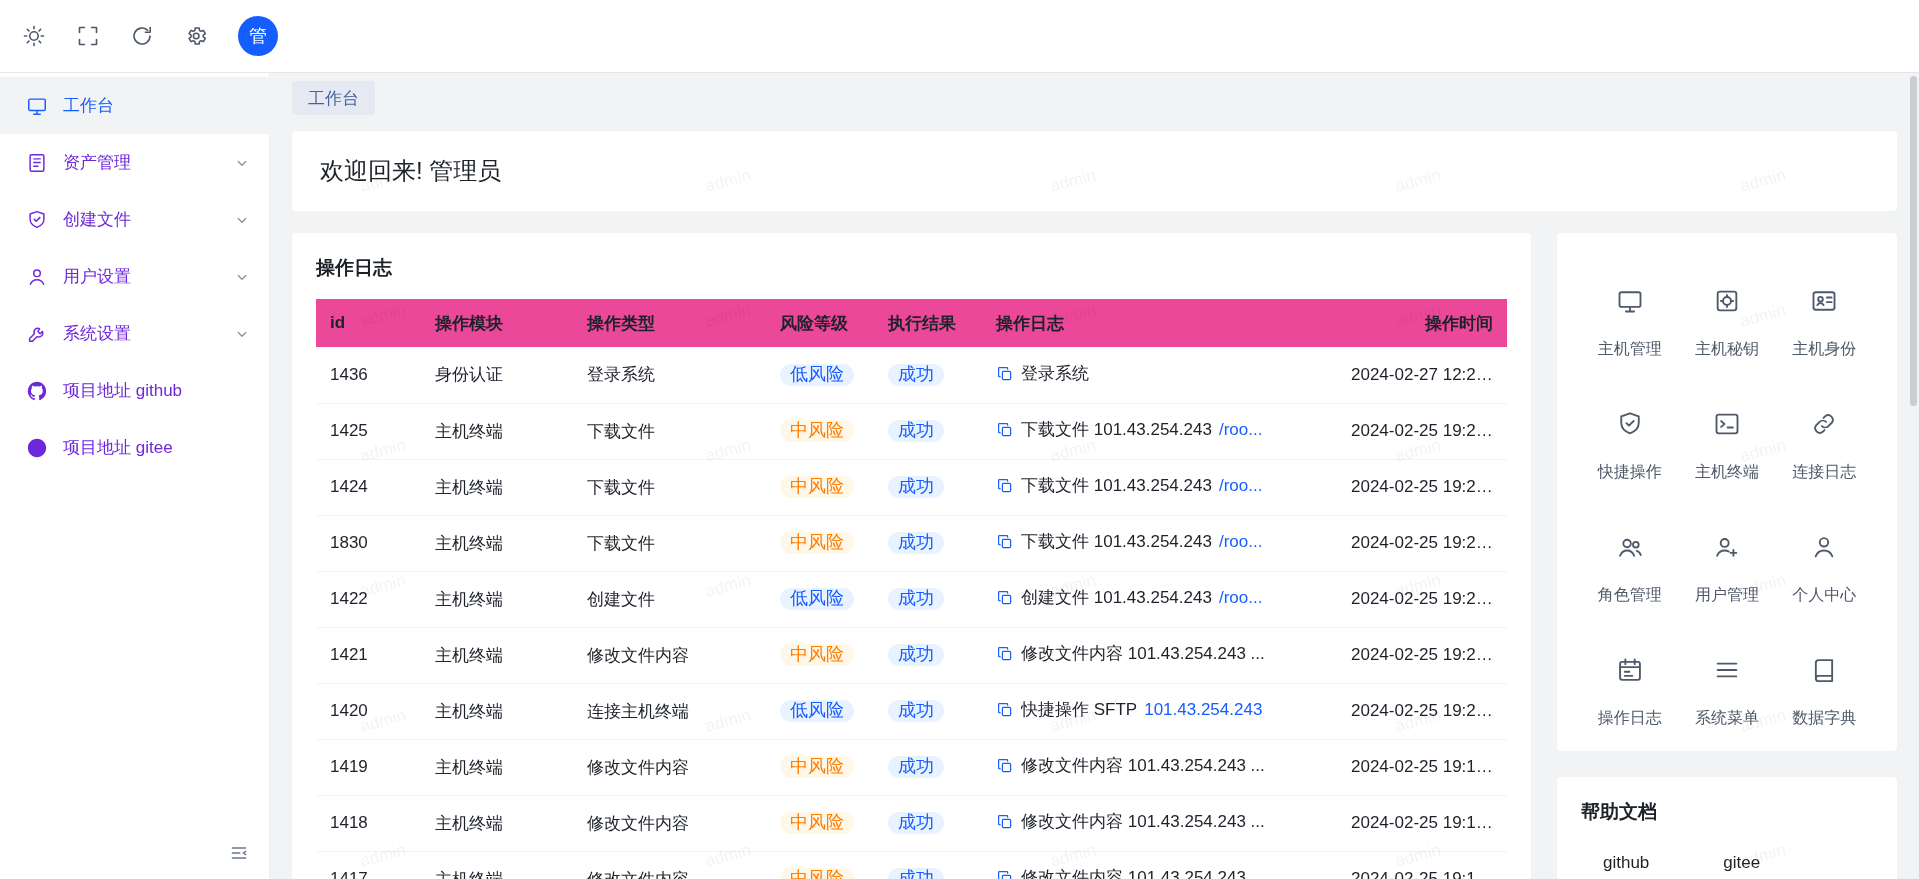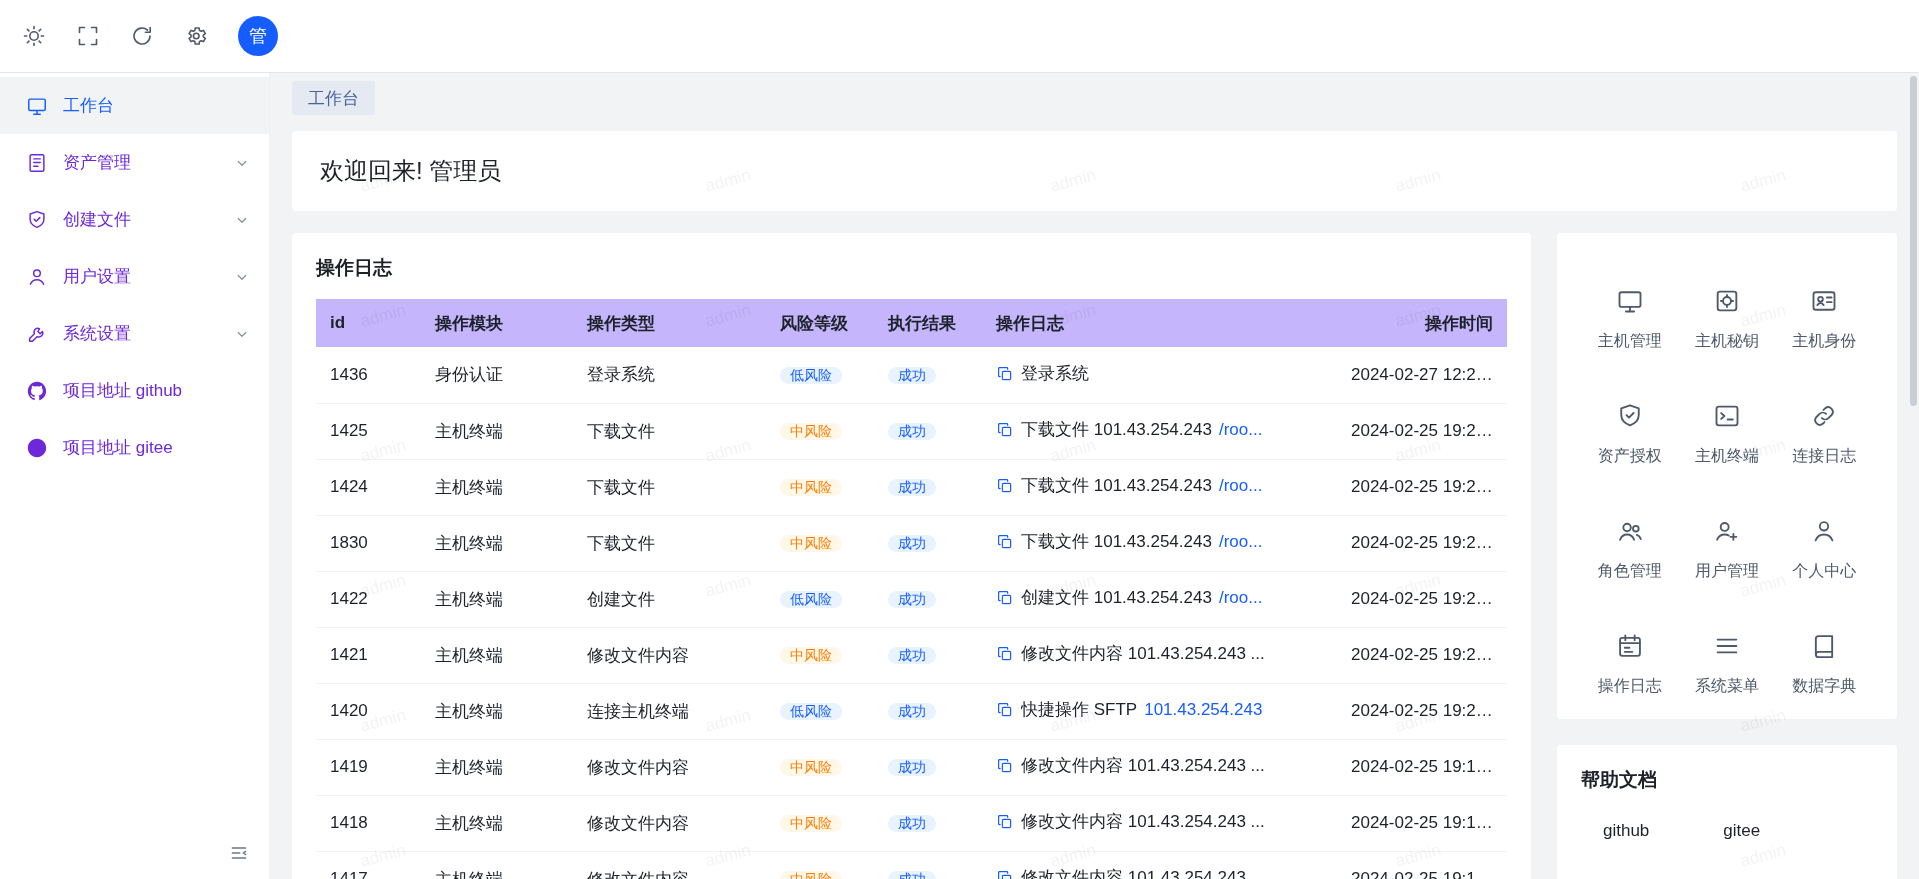--- a/index.html
+++ b/index.html
@@ -35,34 +35,34 @@
   .card{background:#fff;border-radius:4px}
   .welcome-card{padding:24px 28px;margin-bottom:22px}
   .welcome-title{font-size:24px;font-weight:500;color:#1d2129}
   .columns{display:flex;gap:26px;align-items:flex-start}
 
   
   .logs-card{flex:1;padding:22px 24px;min-width:0}
   .card-title{font-size:19px;font-weight:600;color:#1d2129}
   .logs-card .card-title{margin-bottom:18px}
   table{width:100%;border-collapse:collapse;table-layout:fixed;font-size:17px}
-  thead th{background:#c4b5fd;height:48px;font-weight:600;text-align:left;padding:0 14px;color:#1d2129}
+  thead th{background:#ec4899;height:48px;font-weight:600;text-align:left;padding:0 14px;color:#1d2129}
   tbody td{height:56px;padding:0 14px;border-bottom:1px solid #f2f3f5;color:#1d2129;white-space:nowrap;overflow:hidden;text-overflow:ellipsis}
   th:last-child,td:last-child{text-align:right}
-  .badge{display:inline-block;padding:0 10px;border-radius:11px;font-size:14px;line-height:1.2}
+  .badge{display:inline-block;padding:0 10px;border-radius:11px;font-size:18px;line-height:1.2}
   .log-flex{display:inline-flex;align-items:center;gap:7px;max-width:100%;overflow:hidden}
   .copy-ic{color:#165dff;cursor:pointer}
   .log-text{white-space:nowrap;overflow:hidden;text-overflow:ellipsis}
   .log-link{color:#165dff;text-decoration:none;cursor:pointer;white-space:nowrap}
 
   
   .right-col{width:340px;flex:none;display:flex;flex-direction:column;gap:26px}
   .quick-card{padding:22px 24px}
   .qa-grid{display:grid;grid-template-columns:repeat(3,1fr);row-gap:50px;margin-top:32px}
-  .qa-item{display:flex;flex-direction:column;align-items:center;gap:16px;cursor:pointer;color:#4e5969}
+  .qa-item{display:flex;flex-direction:column;align-items:center;gap:24px;cursor:pointer;color:#4e5969}
   .qa-label{font-size:16px;color:#4e5969;white-space:nowrap}
   .help-card{padding:22px 24px;height:210px}
   .help-links{display:flex;gap:74px;margin-top:28px;padding-left:22px}
   .help-link{font-size:17px;color:#1d2129;text-decoration:none;cursor:pointer}
 
   
   .watermark-layer{position:absolute;inset:0;overflow:hidden;pointer-events:none;z-index:40}
   .wm{position:absolute;transform:rotate(-15deg);color:rgba(0,0,0,0.05);font-size:17px;white-space:nowrap}
 
   
@@ -438,21 +438,21 @@
                   </span>
                   <span class="qa-label">主机身份</span>
                 </div>
                 <div class="qa-item">
                   <span class="icon i28">
                     <svg viewBox="0 0 24 24">
                       <path d="M12 2.8l7.5 2.7v5.6c0 4.6-3.2 7.2-7.5 8.9-4.3-1.7-7.5-4.3-7.5-8.9V5.5z"></path>
                       <path d="M9 11.3l2.1 2.1 4-4"></path>
                     </svg>
                   </span>
-                  <span class="qa-label">资产授权</span>
+                  <span class="qa-label">快捷操作</span>
                 </div>
                 <div class="qa-item">
                   <span class="icon i28">
                     <svg viewBox="0 0 24 24">
                       <rect x="3" y="4" width="18" height="16" rx="2"></rect>
                       <path d="M7 9.5l2.8 2.5L7 14.5M12.5 15h4.5"></path>
                     </svg>
                   </span>
                   <span class="qa-label">主机终端</span>
                 </div>

